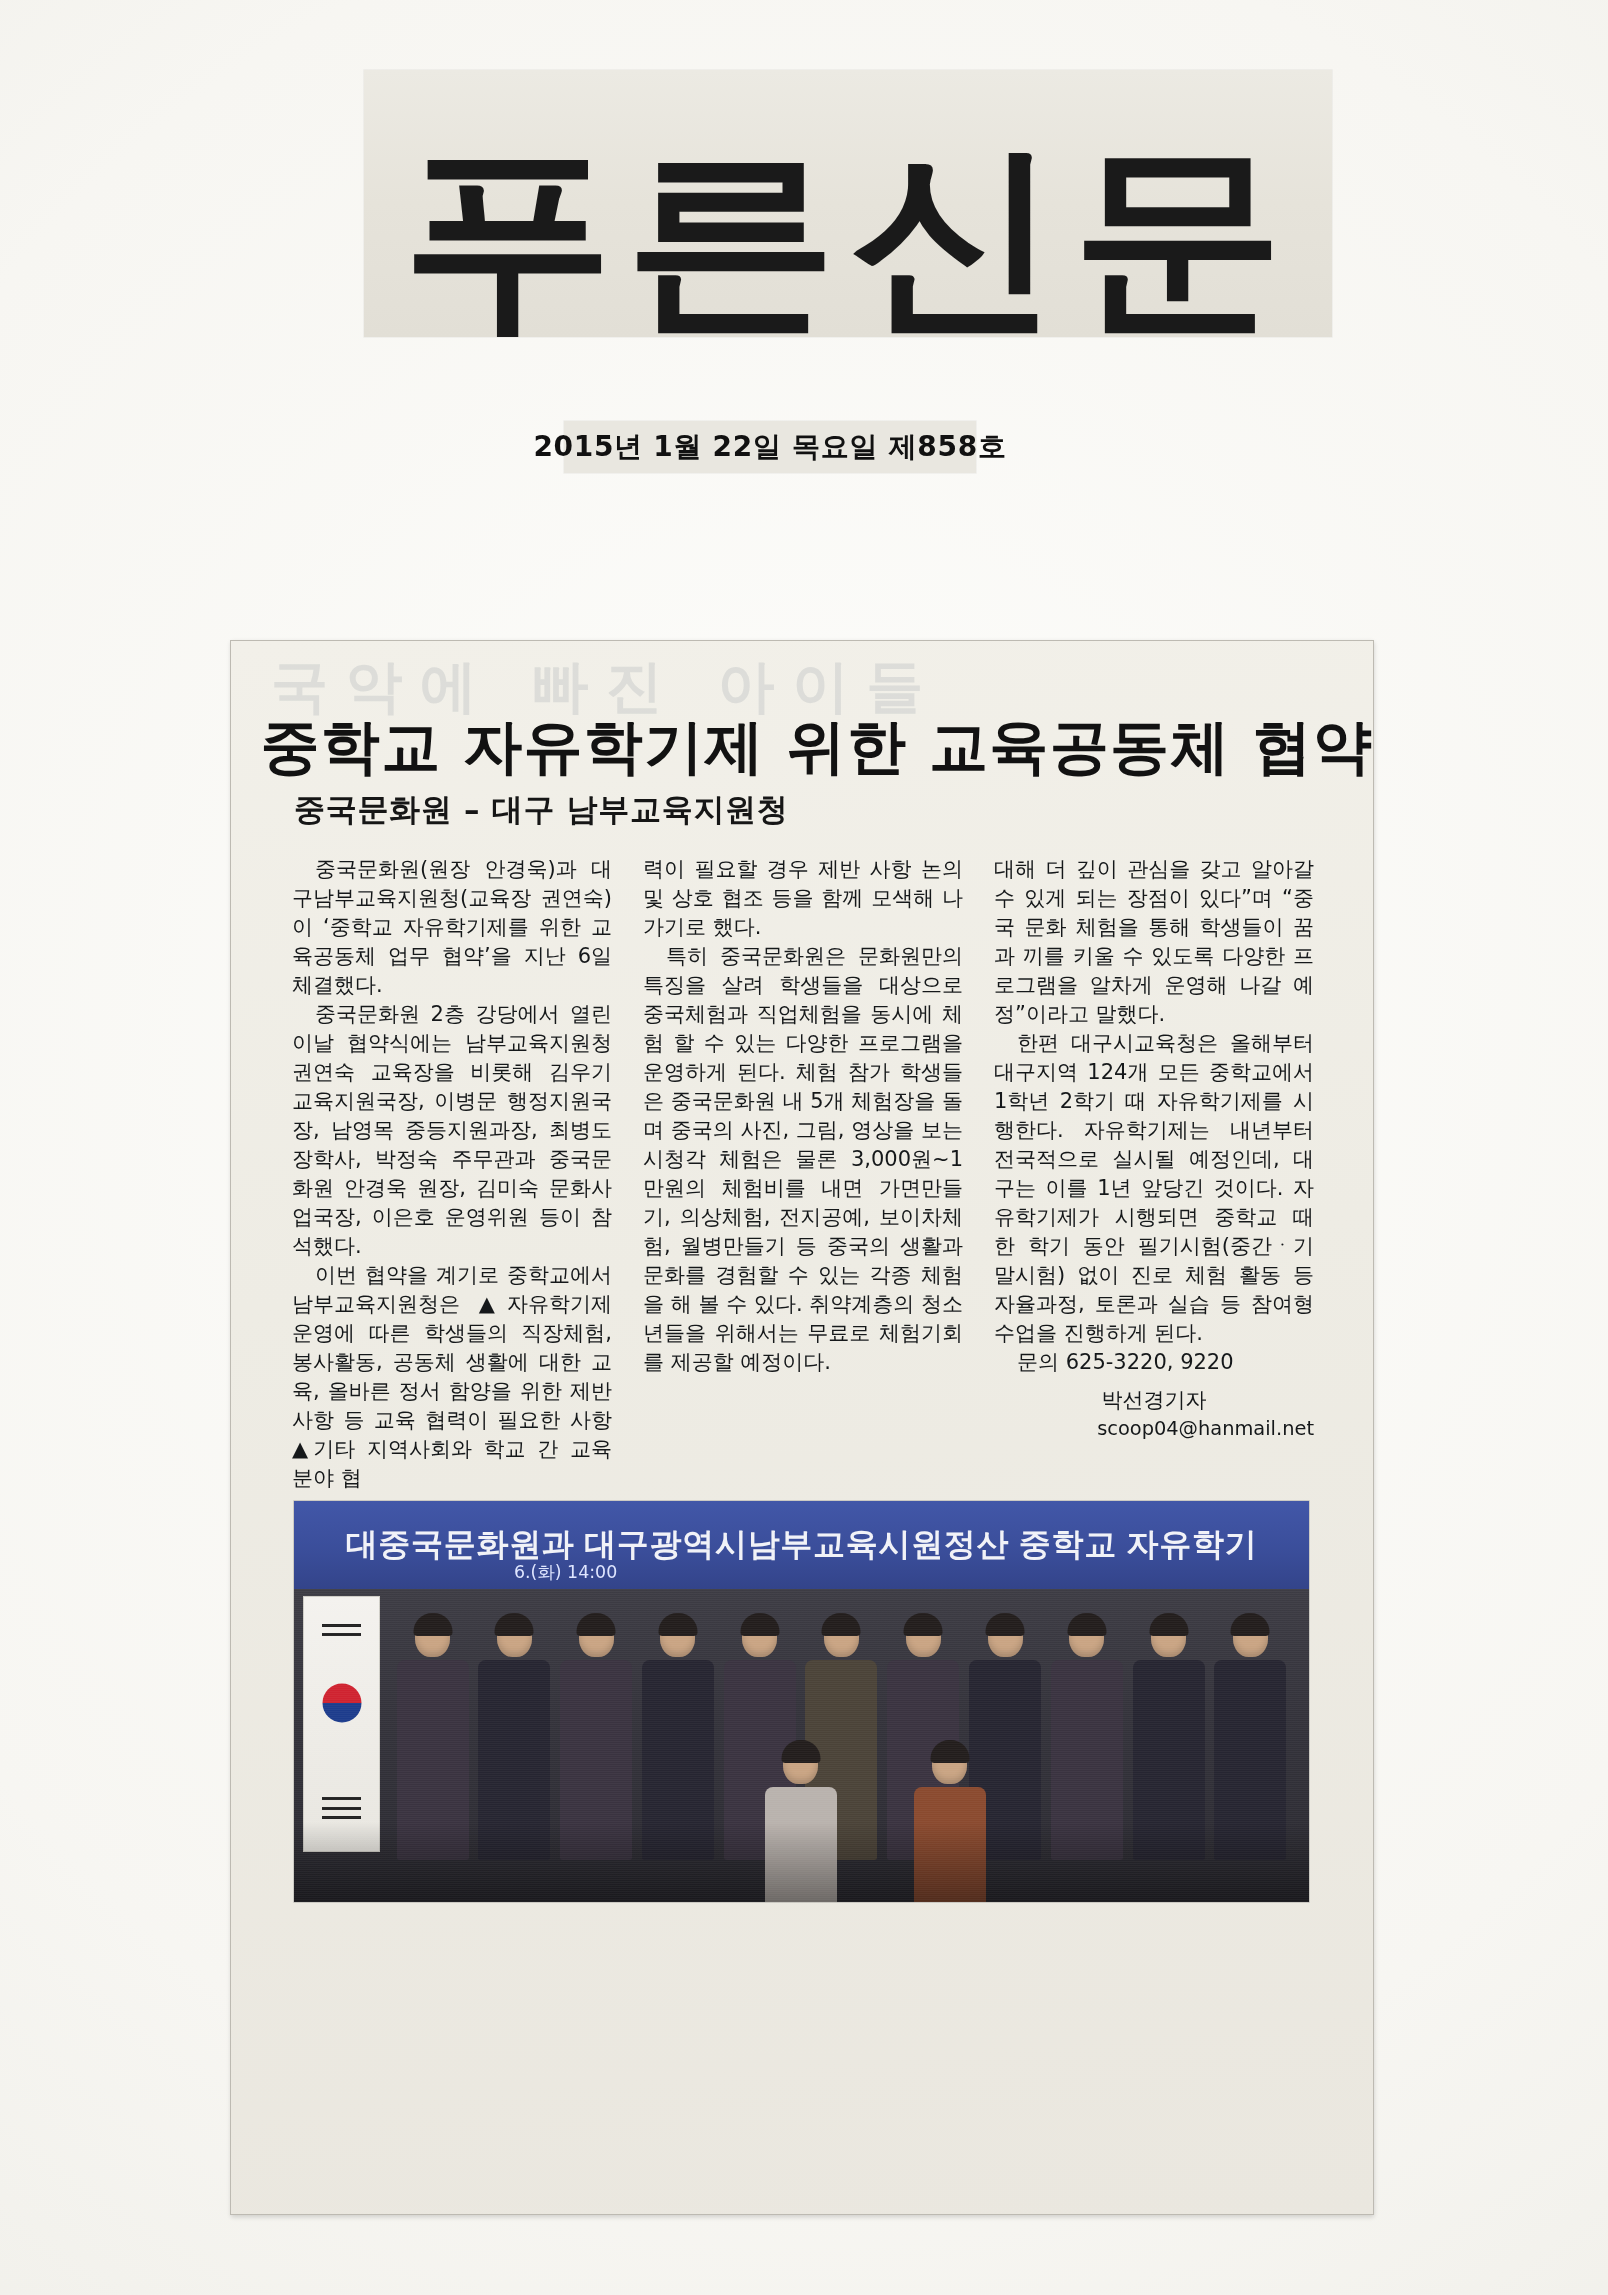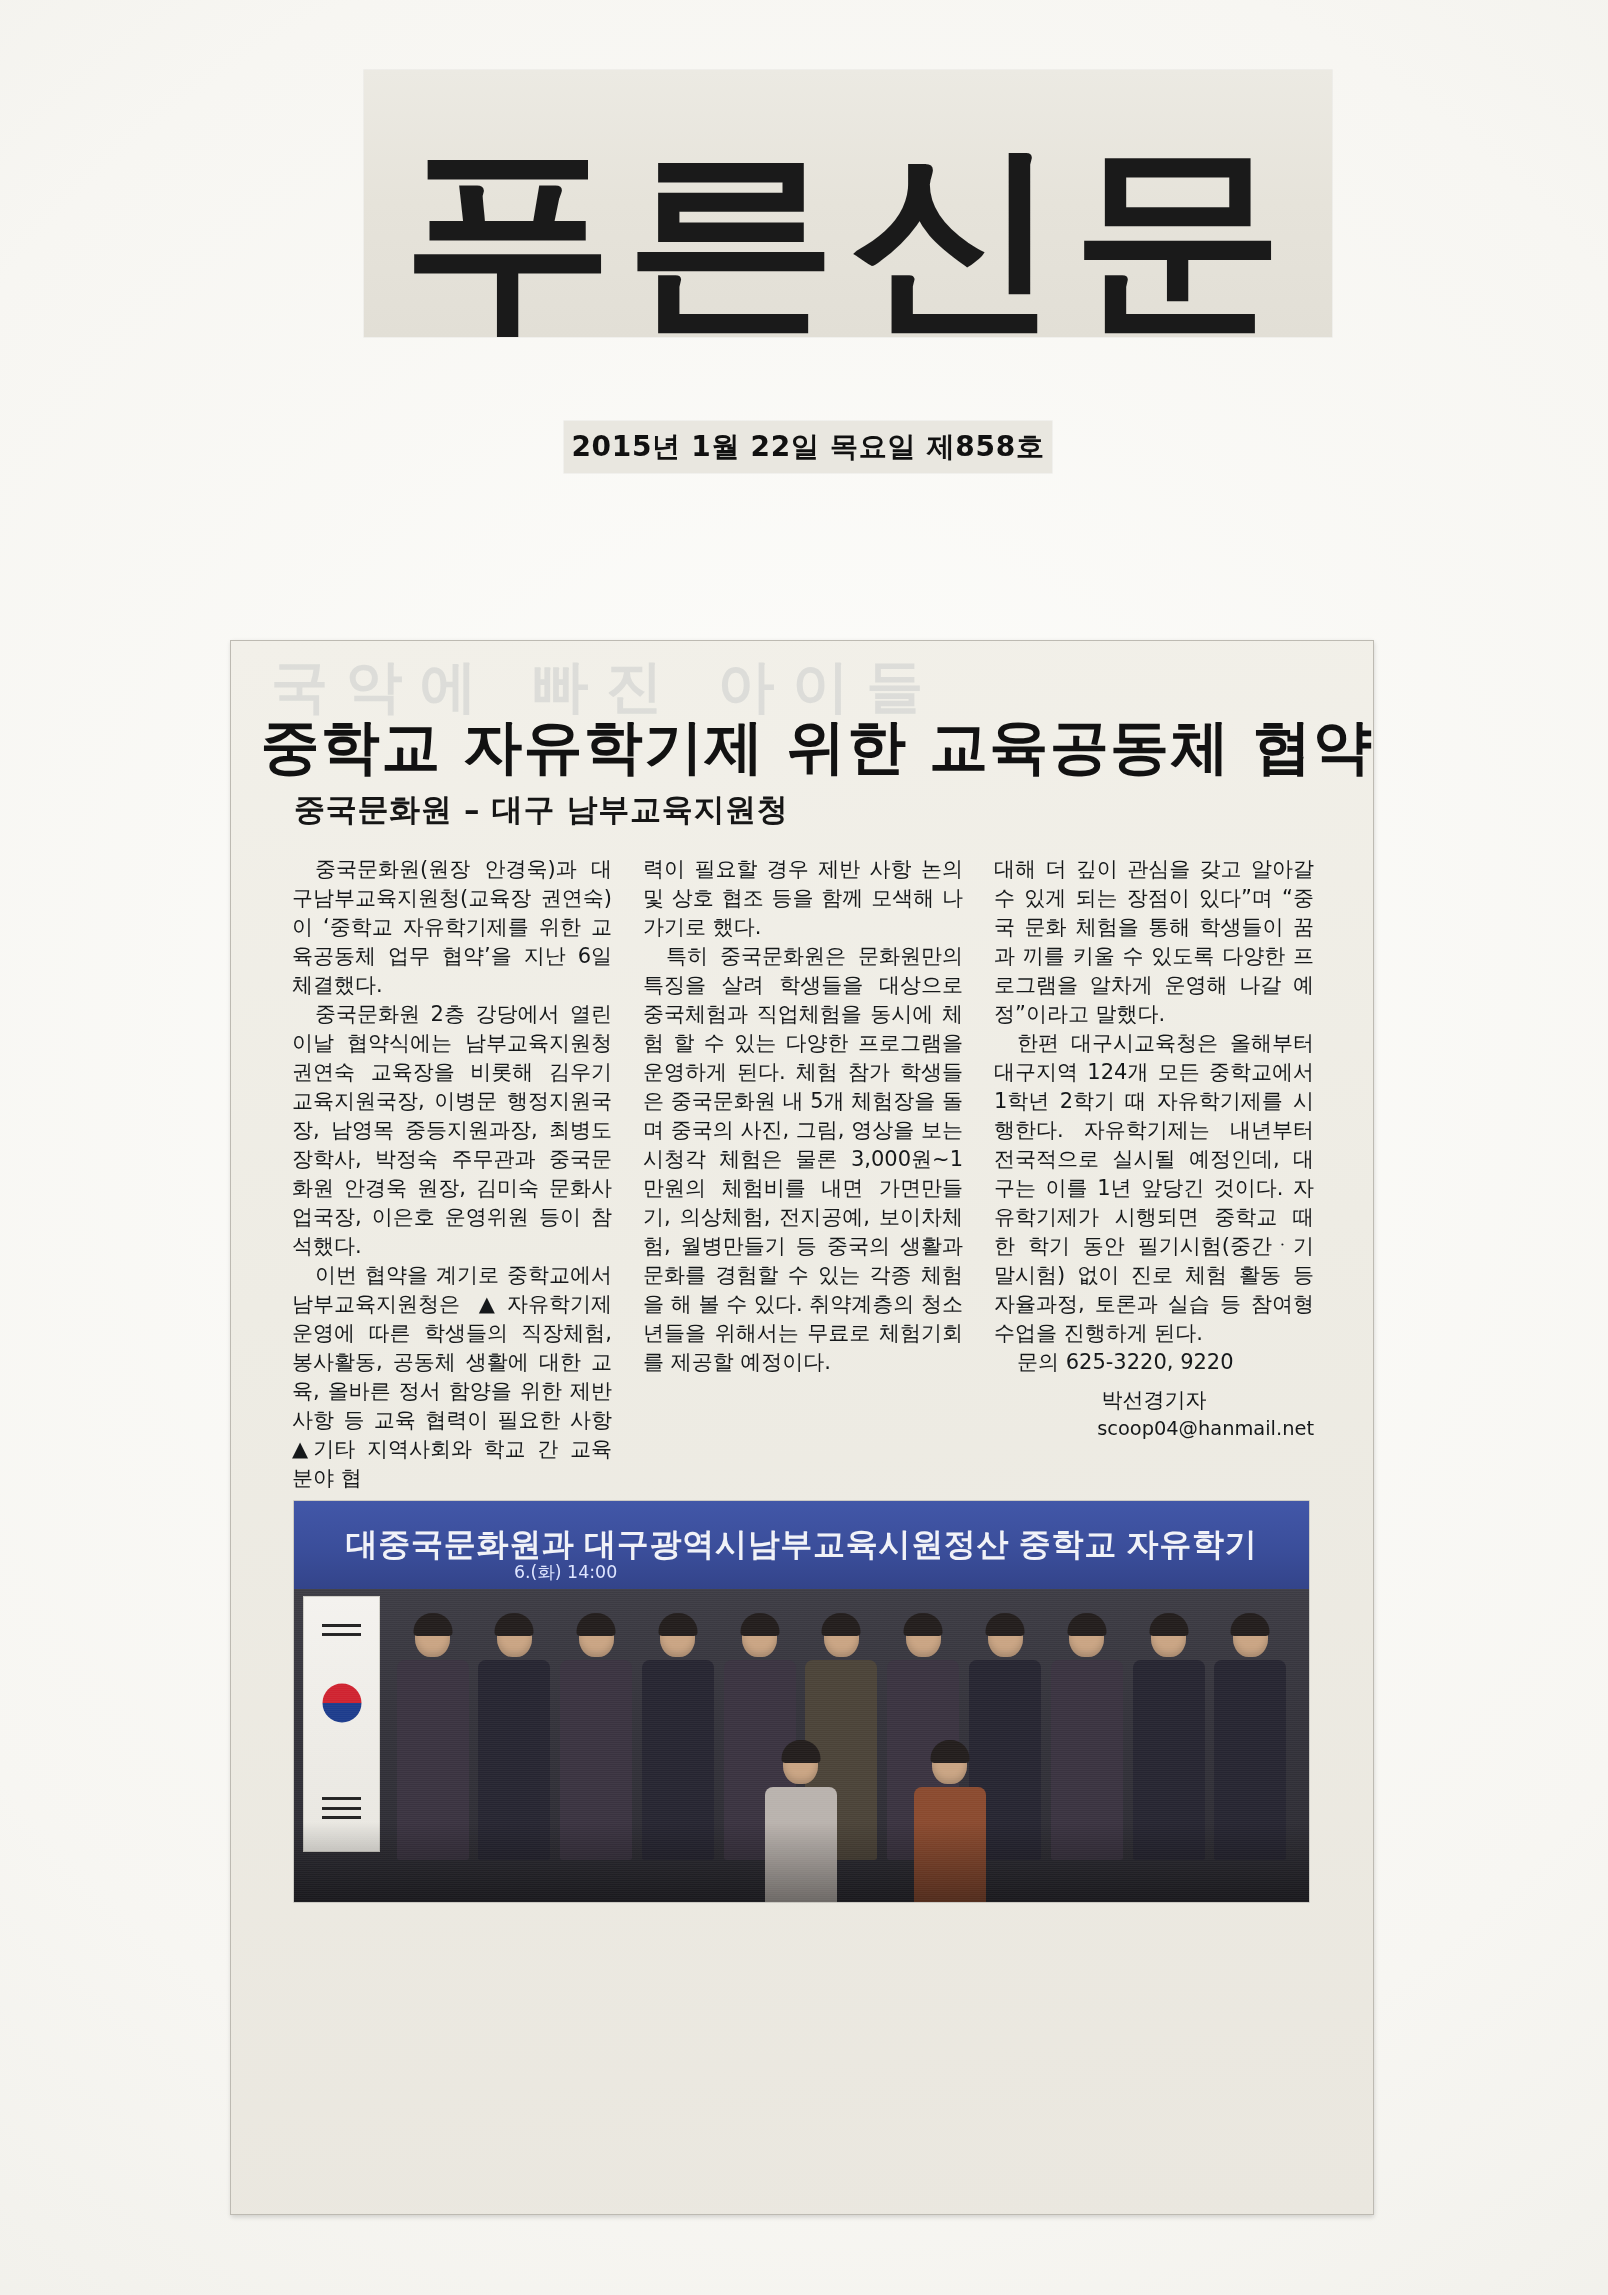--- a/index.html
+++ b/index.html
@@ -46,21 +46,21 @@
     line-height: 1;
     white-space: nowrap;
     transform: scaleX(1.06);
   }
 
   
   .datebar {
     position: absolute;
     left: 564px;
     top: 421px;
-    width: 488px;
+    width: 412px;
     height: 52px;
     background: #e9e7e0;
     display: flex;
     align-items: center;
     justify-content: center;
     box-shadow: 0 0 0 0.7px rgba(0,0,0,0.05);
   }
   .datebar-text {
     font-family: "DejaVu Sans", sans-serif;
     font-weight: 700;

